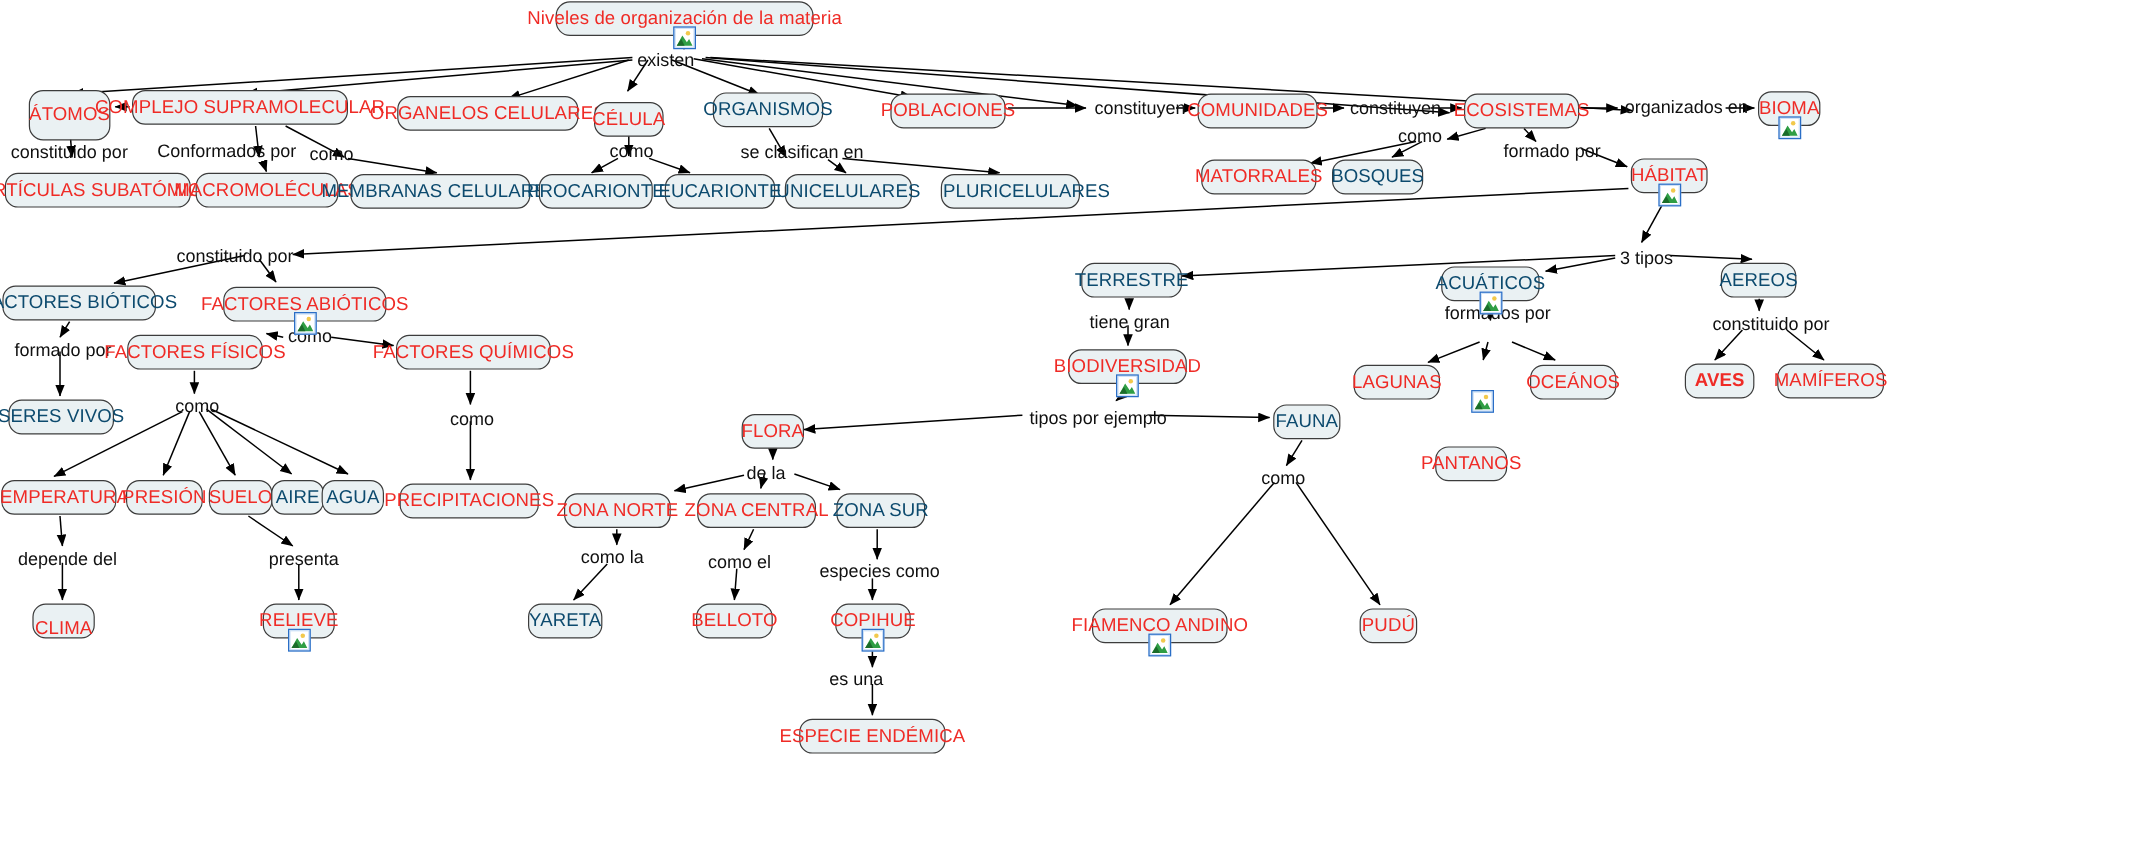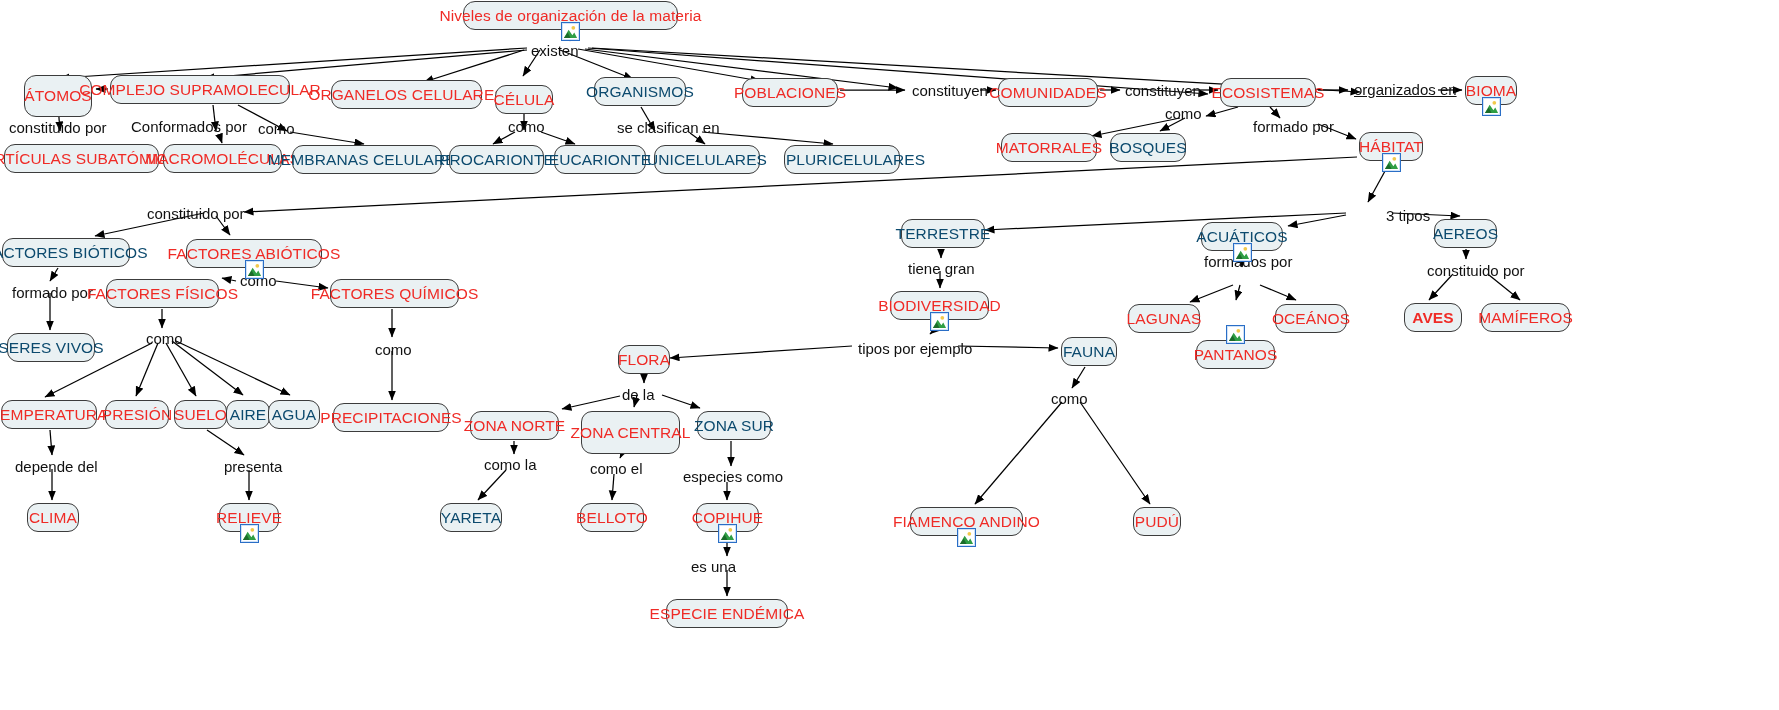--- a/index.html
+++ b/index.html
@@ -284,21 +284,21 @@
       </div>
       <div class="node red" style="left: 890px; top: 291px; width: 99px; height: 29px;">
         <span>BIODIVERSIDAD</span>
       </div>
       <div class="node black" style="left: 7px; top: 333px; width: 88px; height: 29px;">
         <span>SERES VIVOS</span>
       </div>
       <div class="node red" style="left: 1128px; top: 304px; width: 72px; height: 29px;">
         <span>LAGUNAS</span>
       </div>
-      <div class="node red" style="left: 1196px; top: 292px; width: 79px; height: 29px; margin-top: 48px;">
+      <div class="node red" style="left: 1196px; top: 324px; width: 60px; height: 29px; margin-top: 48px;">
         <span>PANTANOS</span>
       </div>
       <div class="node red" style="left: 1275px; top: 304px; width: 72px; height: 29px;">
         <span>OCEÁNOS</span>
       </div>
       <div class="node red" style="left: 1404px; top: 303px; width: 58px; height: 29px; font-weight: bold;">
         <span>AVES</span>
       </div>
       <div class="node red" style="left: 1481px; top: 303px; width: 89px; height: 29px;">
         <span>MAMÍFEROS</span>
@@ -323,27 +323,27 @@
       </div>
       <div class="node black" style="left: 268px; top: 400px; width: 52px; height: 29px;">
         <span>AGUA</span>
       </div>
       <div class="node red" style="left: 333px; top: 403px; width: 116px; height: 29px;">
         <span>PRECIPITACIONES</span>
       </div>
       <div class="node red" style="left: 470px; top: 411px; width: 89px; height: 29px;">
         <span>ZONA NORTE</span>
       </div>
-      <div class="node red" style="left: 581px; top: 411px; width: 99px; height: 43px;">
+      <div class="node red" style="left: 581px; top: 411px; width: 99px; height: 29px;">
         <span>ZONA CENTRAL</span>
       </div>
       <div class="node black" style="left: 697px; top: 411px; width: 74px; height: 29px;">
         <span>ZONA SUR</span>
       </div>
-      <div class="node red" style="left: 27px; top: 503px; width: 52px; height: 29px;">
+      <div class="node red" style="left: 27px; top: 503px; width: 52px; height: 29px; align-items: flex-end;">
         <span>CLIMA</span>
       </div>
       <div class="node red" style="left: 219px; top: 503px; width: 60px; height: 29px;">
         <span>RELIEVE</span>
       </div>
       <div class="node black" style="left: 440px; top: 503px; width: 62px; height: 29px;">
         <span>YARETA</span>
       </div>
       <div class="node red" style="left: 580px; top: 503px; width: 64px; height: 29px;">
         <span>BELLOTO</span>
@@ -363,25 +363,25 @@
     </div>
   <div id="labels-layer">
       <div class="linklabel" style="left: 531px; top: 43px;">existen</div>
       <div class="linklabel" style="left: 9px; top: 120px;">constituido por</div>
       <div class="linklabel" style="left: 131px; top: 119px;">Conformados por</div>
       <div class="linklabel" style="left: 258px; top: 121px;">como</div>
       <div class="linklabel" style="left: 508px; top: 119px;">como</div>
       <div class="linklabel" style="left: 617px; top: 120px;">se clasifican en</div>
       <div class="linklabel" style="left: 912px; top: 83px;">constituyen</div>
       <div class="linklabel" style="left: 1125px; top: 83px;">constituyen</div>
-      <div class="linklabel" style="left: 1354px; top: 82px; text-decoration: underline;">organizados en</div>
+      <div class="linklabel" style="left: 1354px; top: 82px;">organizados en</div>
       <div class="linklabel" style="left: 1165px; top: 106px;">como</div>
       <div class="linklabel" style="left: 1253px; top: 119px;">formado por</div>
       <div class="linklabel" style="left: 147px; top: 206px;">constituido por</div>
-      <div class="linklabel" style="left: 1350px; top: 208px; margin-left: 36px;">3 tipos</div>
+      <div class="linklabel" style="left: 1350px; top: 208px;">3 tipos</div>
       <div class="linklabel" style="left: 12px; top: 285px;">formado por</div>
       <div class="linklabel" style="left: 240px; top: 273px;">como</div>
       <div class="linklabel" style="left: 908px; top: 261px;">tiene gran</div>
       <div class="linklabel" style="left: 1204px; top: 254px;">formados por</div>
       <div class="linklabel" style="left: 1427px; top: 263px;">constituido por</div>
       <div class="linklabel" style="left: 146px; top: 331px;">como</div>
       <div class="linklabel" style="left: 375px; top: 342px;">como</div>
       <div class="linklabel" style="left: 858px; top: 341px;">tipos por ejemplo</div>
       <div class="linklabel" style="left: 1051px; top: 391px;">como</div>
       <div class="linklabel" style="left: 622px; top: 387px;">de la</div>

